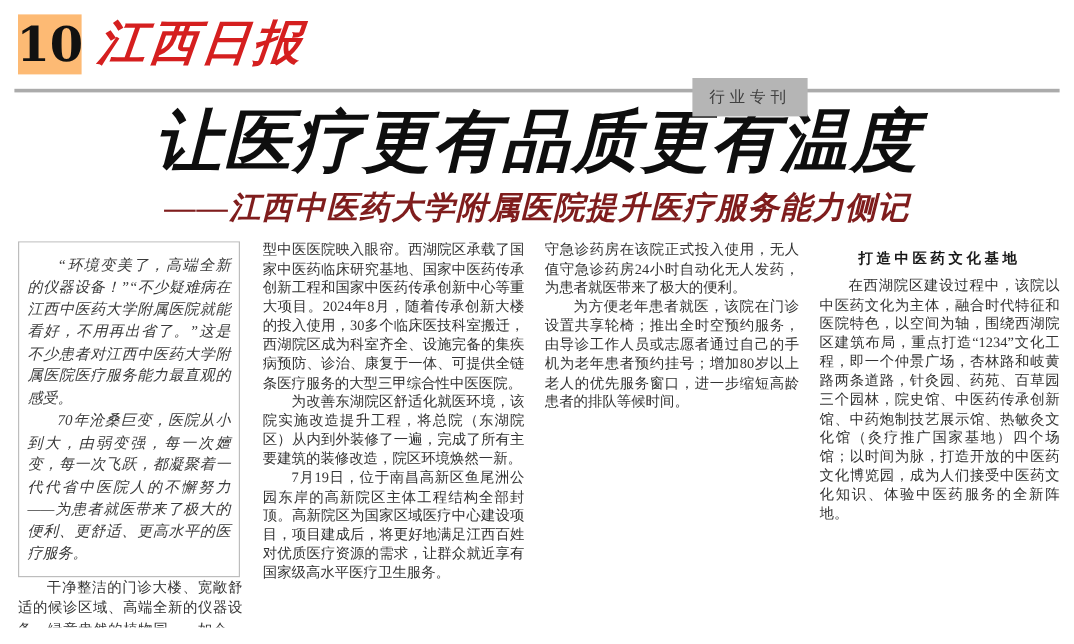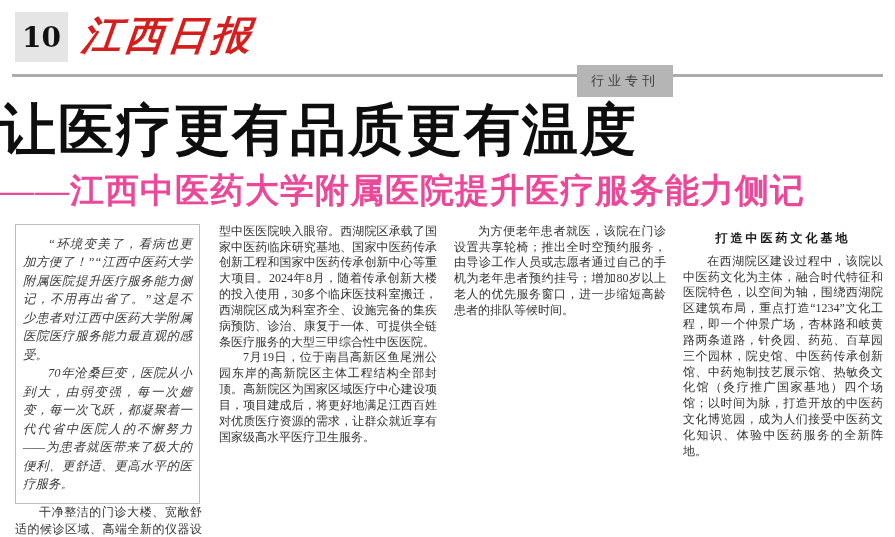--- a/index.html
+++ b/index.html
@@ -11,24 +11,24 @@
     background: #fff;
     overflow: hidden;
     font-family: "Liberation Serif", "DejaVu Serif", serif;
     color: #2b2b2b;
   }
   
   .masthead { position: relative; height: 74px; }
   .page-num {
     position: absolute; left: 15px; top: 12px;
     width: 53px; height: 50px;
-    background: #e5e5e5;
+    background: #fdba74;
     color: #111;
     font-family: "DejaVu Serif", serif;
-    font-weight: bold; font-size: 28px;
+    font-weight: bold; font-size: 40px;
     display: flex; align-items: center; justify-content: center;
   }
   .logo {
     position: absolute; left: 82px; top: 8px;
     font-family: "DejaVu Serif", serif;
     font-style: italic; font-weight: bold;
     font-size: 40px; color: #d51f1f;
     letter-spacing: 3px;
     transform: skewX(-6deg);
     white-space: nowrap;
@@ -45,29 +45,29 @@
   }
   .badge {
     position: absolute; left: 565px; top: -9px;
     width: 96px; height: 32px;
     background: #b5b5b5; color: #404040;
     font-family: Liberation Mono, monospace;
     font-size: 13px; letter-spacing: 4px;
     display: flex; align-items: center; justify-content: center;
   }
   
-  .headline { margin-top: 24px; }
+  .headline { text-align: center; margin-top: 12px; font-style: italic; }
   .headline h1 {
     font-family: "Liberation Sans", sans-serif;
     font-weight: 900; font-size: 56px; color: #0e0e0e;
     letter-spacing: 2px; line-height: 1.05; white-space: nowrap;
   }
   .headline h2 {
     font-family: "Liberation Serif", serif;
-    font-weight: bold; font-size: 34px; color: #ec4899;
+    font-weight: bold; font-size: 26px; color: #7f1d1d;
     margin-top: 8px; letter-spacing: 1px; white-space: nowrap;
   }
   
   .columns {
     display: flex; gap: 17px;
     margin: 10px 12px 0 15px;
     height: 322px; overflow: hidden;
   }
   .col { overflow: hidden; }
   .col1 { width: 187px; flex: none; }
@@ -114,33 +114,35 @@
 
   <section class="headline">
     <h1>让医疗更有品质更有温度</h1>
     <h2>——江西中医药大学附属医院提升医疗服务能力侧记</h2>
   </section>
 
   <main class="columns">
 
     <div class="col col1">
       <div class="intro-box">
-        <p>“环境变美了，看病也更加方便了！”“江西中医药大学附属医院提升医疗服务能力侧记，不用再出省了。”这是不少患者对江西中医药大学附属医院医疗服务能力最直观的感受。</p>
+        <p>“环境变美了，高端全新的仪器设备！”“不少疑难病在江西中医药大学附属医院就能看好，不用再出省了。”这是不少患者对江西中医药大学附属医院医疗服务能力最直观的感受。</p>
         <p>70年沧桑巨变，医院从小到大，由弱变强，每一次嬗变，每一次飞跃，都凝聚着一代代省中医院人的不懈努力——为患者就医带来了极大的便利、更舒适、更高水平的医疗服务。</p>
       </div>
       <p class="indent section-body">干净整洁的门诊大楼、宽敞舒适的候诊区域、高端全新的仪器设备、绿意盎然的植物园……如今，走进江西中医药大学附属医院西湖院区，一家现代化、园林式的大</p>
     </div>
 
     <div class="col col2">
       <p>型中医医院映入眼帘。西湖院区承载了国家中医药临床研究基地、国家中医药传承创新工程和国家中医药传承创新中心等重大项目。2024年8月，随着传承创新大楼的投入使用，30多个临床医技科室搬迁，西湖院区成为科室齐全、设施完备的集疾病预防、诊治、康复于一体、可提供全链条医疗服务的大型三甲综合性中医医院。</p>
+      <p class="indent">为改善东湖院区舒适化就医环境，该院实施改造提升工程，将总院（东湖院区）从内到外装修了一遍，完成了所有主要建筑的装修改造，院区环境焕然一新。</p>
       <p class="indent">7月19日，位于南昌高新区鱼尾洲公园东岸的高新院区主体工程结构全部封顶。高新院区为国家区域医疗中心建设项目，项目建成后，将更好地满足江西百姓对优质医疗资源的需求，让群众就近享有国家级高水平医疗卫生服务。</p>
 
     </div>
 
     <div class="col col3">
+      <p>守急诊药房在该院正式投入使用，无人值守急诊药房24小时自动化无人发药，为患者就医带来了极大的便利。</p>
       <p class="indent">为方便老年患者就医，该院在门诊设置共享轮椅；推出全时空预约服务，由导诊工作人员或志愿者通过自己的手机为老年患者预约挂号；增加80岁以上老人的优先服务窗口，进一步缩短高龄患者的排队等候时间。</p>
     </div>
 
     <div class="col col4">
       <h3>打造中医药文化基地</h3>
       <p class="indent">在西湖院区建设过程中，该院以中医药文化为主体，融合时代特征和医院特色，以空间为轴，围绕西湖院区建筑布局，重点打造“1234”文化工程，即一个仲景广场，杏林路和岐黄路两条道路，针灸园、药苑、百草园三个园林，院史馆、中医药传承创新馆、中药炮制技艺展示馆、热敏灸文化馆（灸疗推广国家基地）四个场馆；以时间为脉，打造开放的中医药文化博览园，成为人们接受中医药文化知识、体验中医药服务的全新阵地。</p>
 
     </div>
 
   </main>

